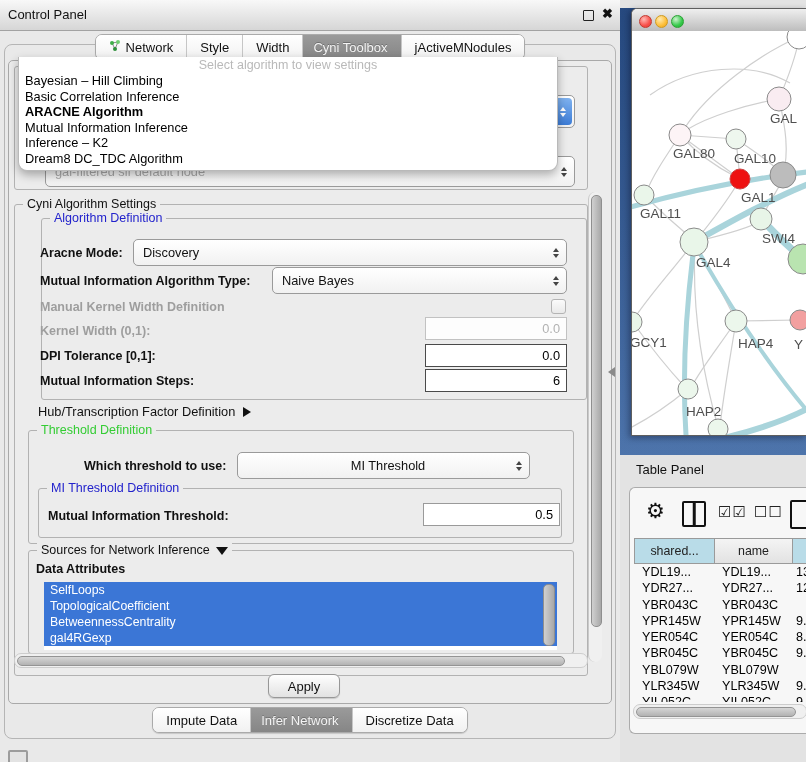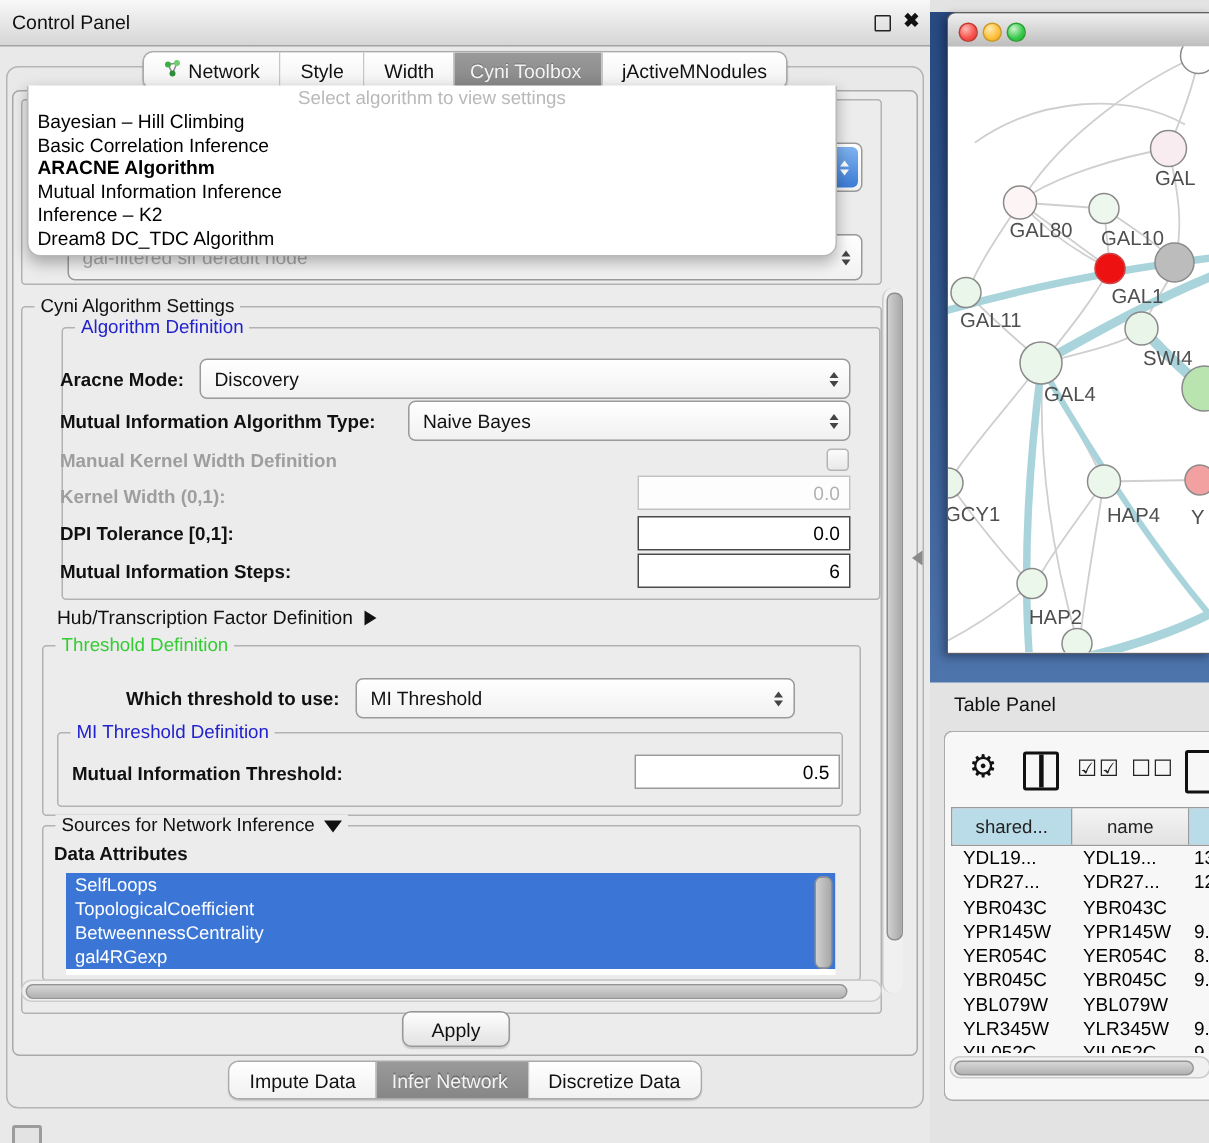--- a/index.html
+++ b/index.html
@@ -203,21 +203,21 @@
     <div class="tfield abs" style="left:425px;top:369px;width:142px;height:23px;">6</div>
 
     <span class="plainlabel abs" style="left:38px;top:404px;">
       <span>Hub/Transcription Factor Definition</span><span class="tri-right"></span>
     </span>
 
     <div class="fieldset abs" style="left:28px;top:430px;width:544px;height:112px;">
       <span class="legend green">Threshold Definition</span>
     </div>
     <span class="flabel abs" style="left:84px;top:459px;">Which threshold to use:</span>
-    <div class="combo abs" style="left:237px;top:452px;width:293px;height:27px;">
+    <div class="combo abs" style="left:237px;top:452px;width:293px;height:27px;justify-content:center;">
       <span>MI Threshold</span>
       <span class="stepper">
           <span class="tri-up"></span>
           <span class="tri-down"></span>
         </span>
     </div>
     <div class="fieldset abs" style="left:38px;top:488px;width:522px;height:48px;">
       <span class="legend blue">MI Threshold Definition</span>
     </div>
     <span class="flabel abs" style="left:48px;top:509px;">Mutual Information Threshold:</span>

